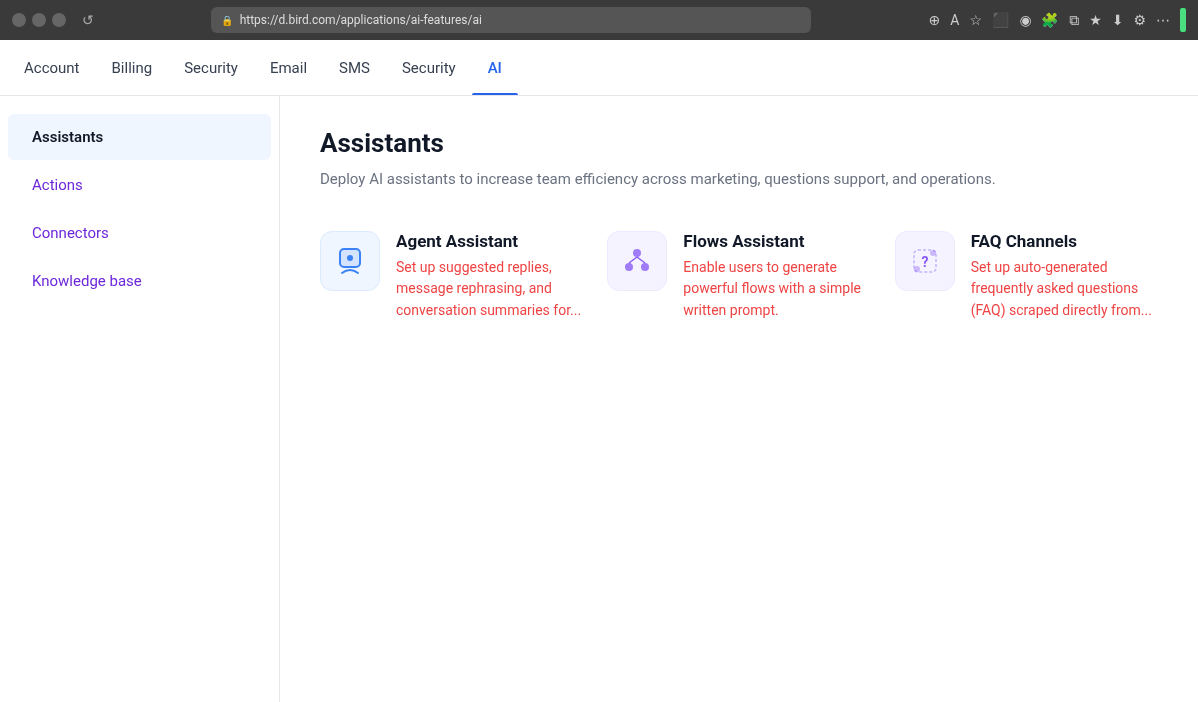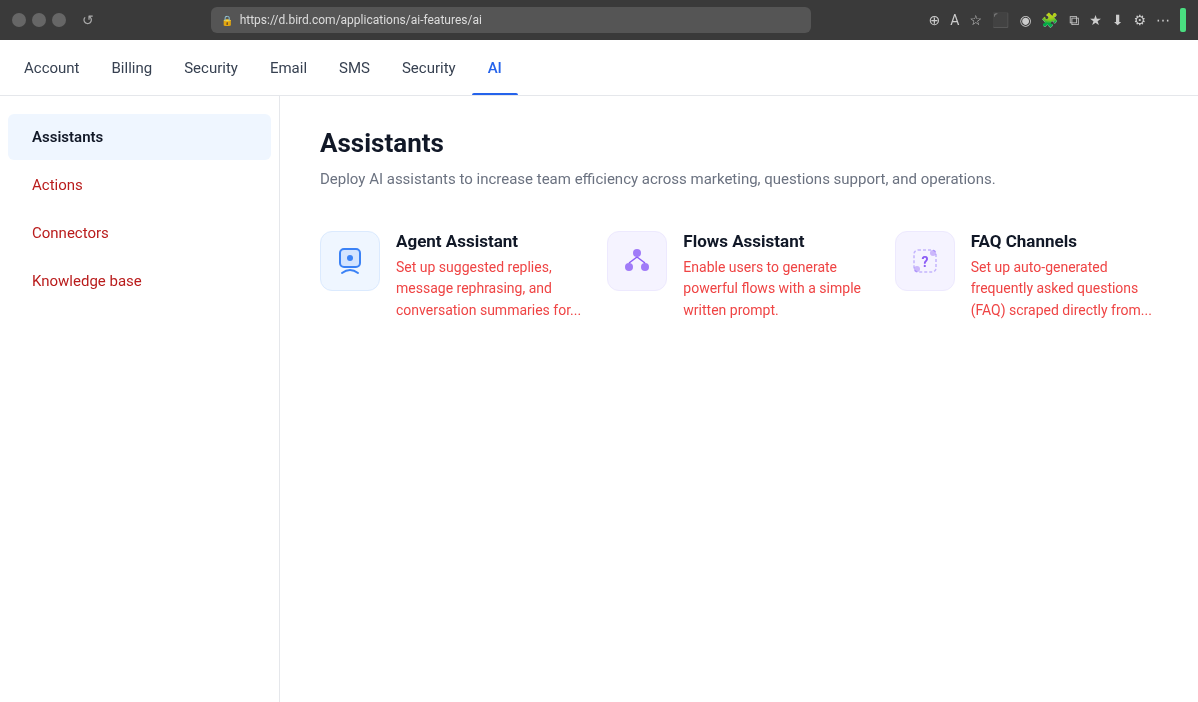--- a/index.html
+++ b/index.html
@@ -121,21 +121,21 @@
       width: 280px;
       padding: 16px 0;
       border-right: 1px solid #e5e7eb;
       flex-shrink: 0;
     }
 
     .sidebar-item {
       padding: 14px 24px;
       font-size: 15px;
       cursor: pointer;
-      color: #b91c1c;
+      color: #6d28d9;
       border-radius: 6px;
       margin: 2px 8px;
     }
 
     .sidebar-item.active {
       background: #eff6ff;
       font-weight: 600;
       color: #111827;
     }
 

